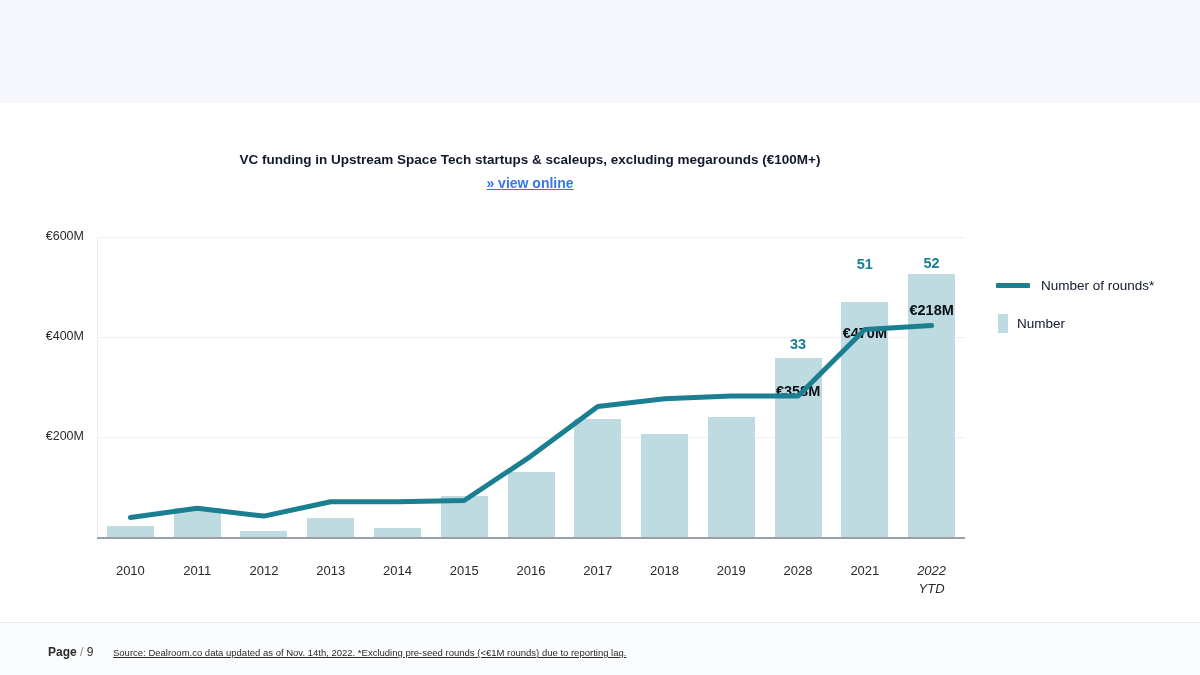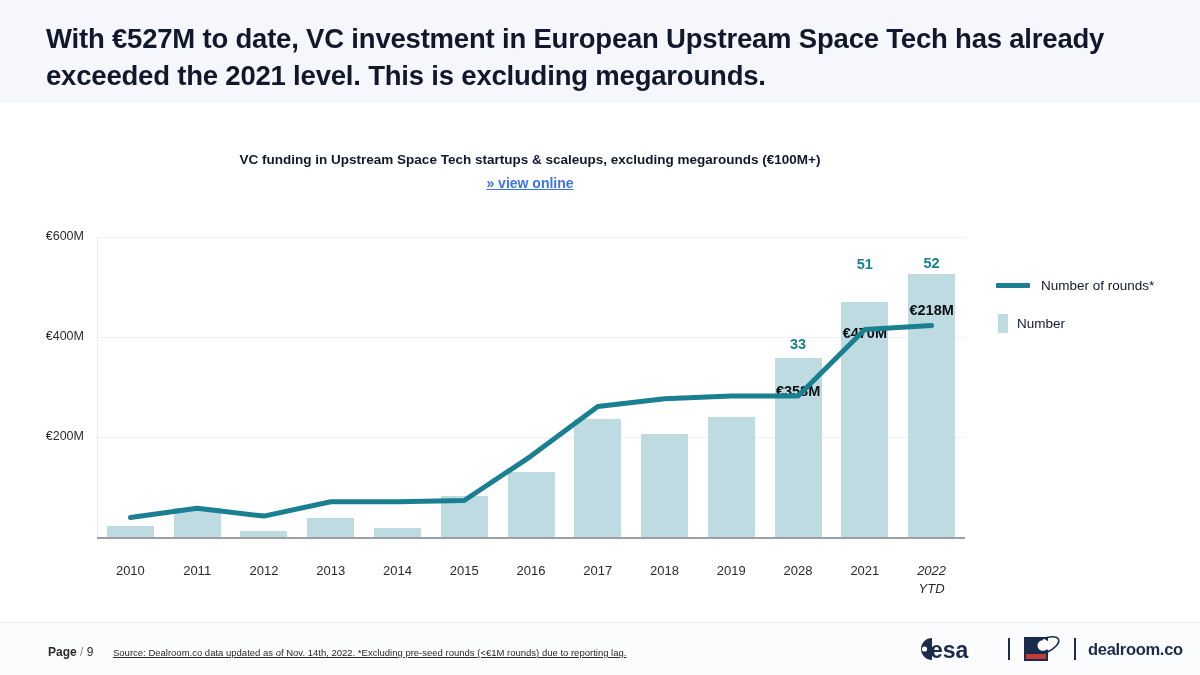--- a/index.html
+++ b/index.html
@@ -103,21 +103,20 @@
   #dealroom-word {
     font-size: 16.5px; font-weight: bold; color: #1b2b4b; letter-spacing: -0.3px;
   }
 </style>
 </head>
 <body>
 
 <div id="slide">
 
   <div id="header-band"></div>
-  <div id="headline">With €527M to date, VC investment in European Upstream Space Tech has already exceeded the 2021 level. This is excluding megarounds.</div>
 
   <div id="chart-title">VC funding in Upstream Space Tech startups &amp; scaleups, excluding megarounds (€100M+)</div>
   <div id="view-online">» view online</div>
 
   <div id="gridlines">
       <div class="gridline" style="left: 97px; top: 437px;"></div>
       <div class="gridline" style="left: 97px; top: 337px;"></div>
       <div class="gridline" style="left: 97px; top: 237px;"></div>
     </div>
   <div id="axis-left"></div>
@@ -188,31 +187,14 @@
   <div id="page-label">
     <b>Page</b>
     <span class="sep">/</span>
     <span>9</span>
   </div>
 
   <div id="source-note">
     <span>Source: Dealroom.co  data updated as of Nov. 14th, 2022.  *Excluding pre-seed rounds (&lt;€1M rounds) due to </span><span class="lagged">reporting lag</span><span>.</span>
   </div>
 
-  <div id="logos">
-    <svg width="78" height="28" viewBox="0 0 78 28">
-      <path d="M14 3 A11 11 0 1 0 14 25 Z" fill="#1b2b4b"></path>
-      <circle cx="6.5" cy="14" r="2.6" fill="#ffffff"></circle>
-      <text x="12" y="23" font-family="Liberation Sans, sans-serif" font-size="23" font-weight="bold" fill="#1b2b4b">esa</text>
-    </svg>
-    <span class="logo-divider"></span>
-    <svg width="40" height="30" viewBox="0 0 40 30">
-      <rect x="2" y="3" width="24" height="24" fill="#1b2b4b"></rect>
-      <ellipse cx="22" cy="12" rx="16" ry="7" transform="rotate(-25 22 12)" fill="none" stroke="#1b2b4b" stroke-width="1.6"></ellipse>
-      <circle cx="21" cy="11.5" r="6.5" fill="#ffffff"></circle>
-      <path d="M21 5 A6.5 6.5 0 1 0 25.5 16" fill="none" stroke="#1b2b4b" stroke-width="2.4"></path>
-      <rect x="4" y="20" width="20" height="5" fill="#c23b3b"></rect>
-    </svg>
-    <span class="logo-divider"></span>
-    <span id="dealroom-word">dealroom.co</span>
-  </div>
 
 </div>
 
 </body></html>

